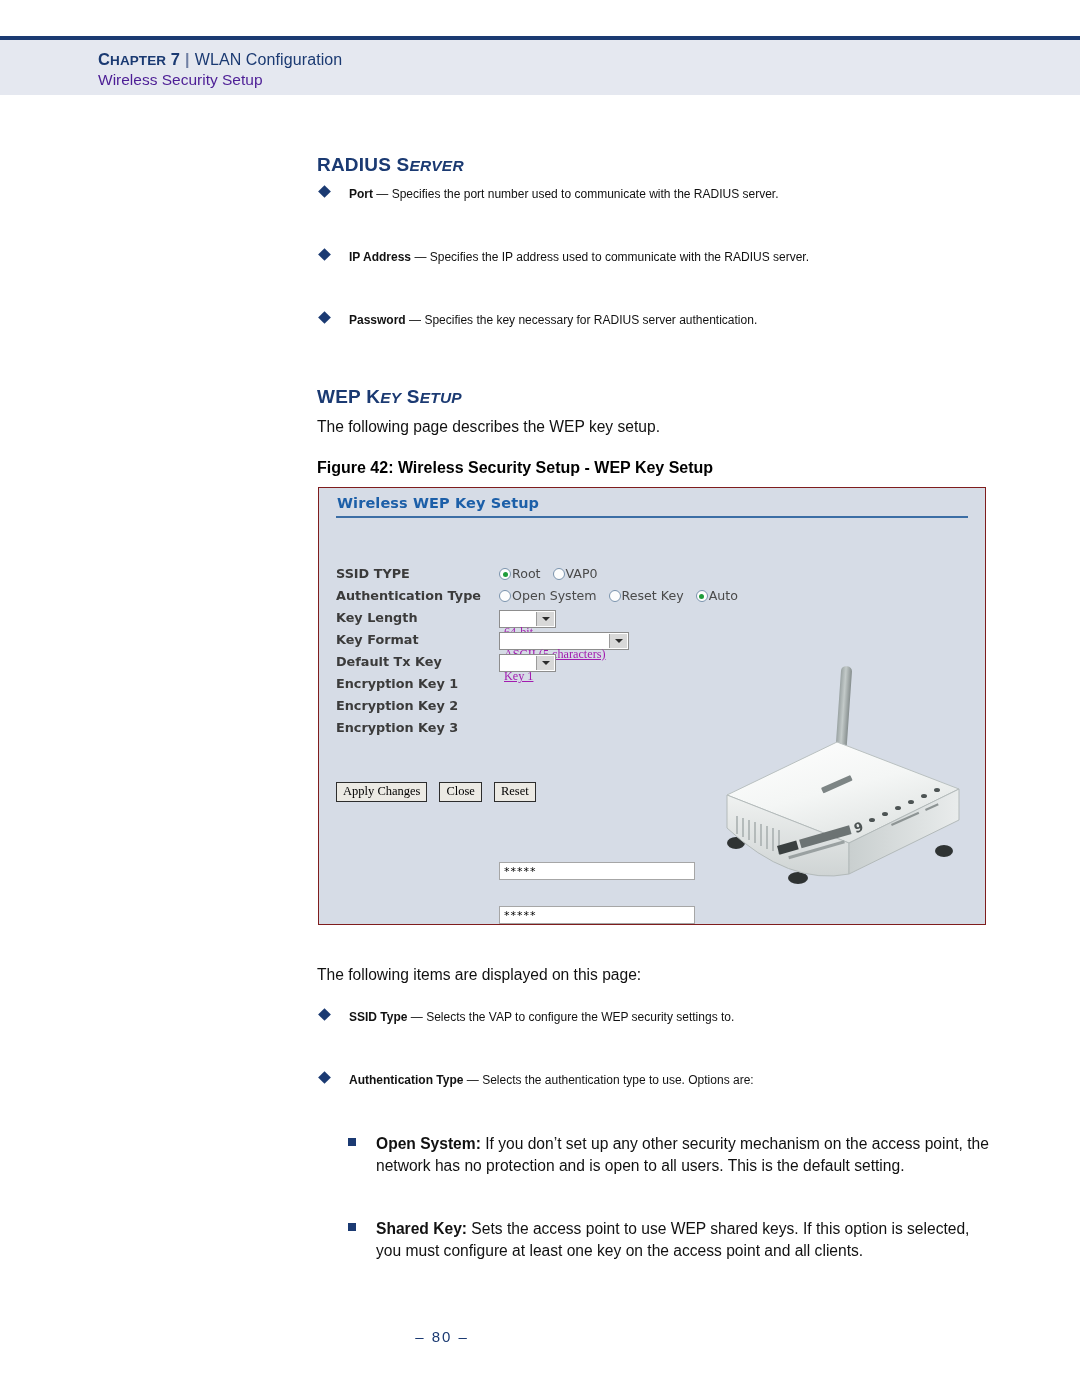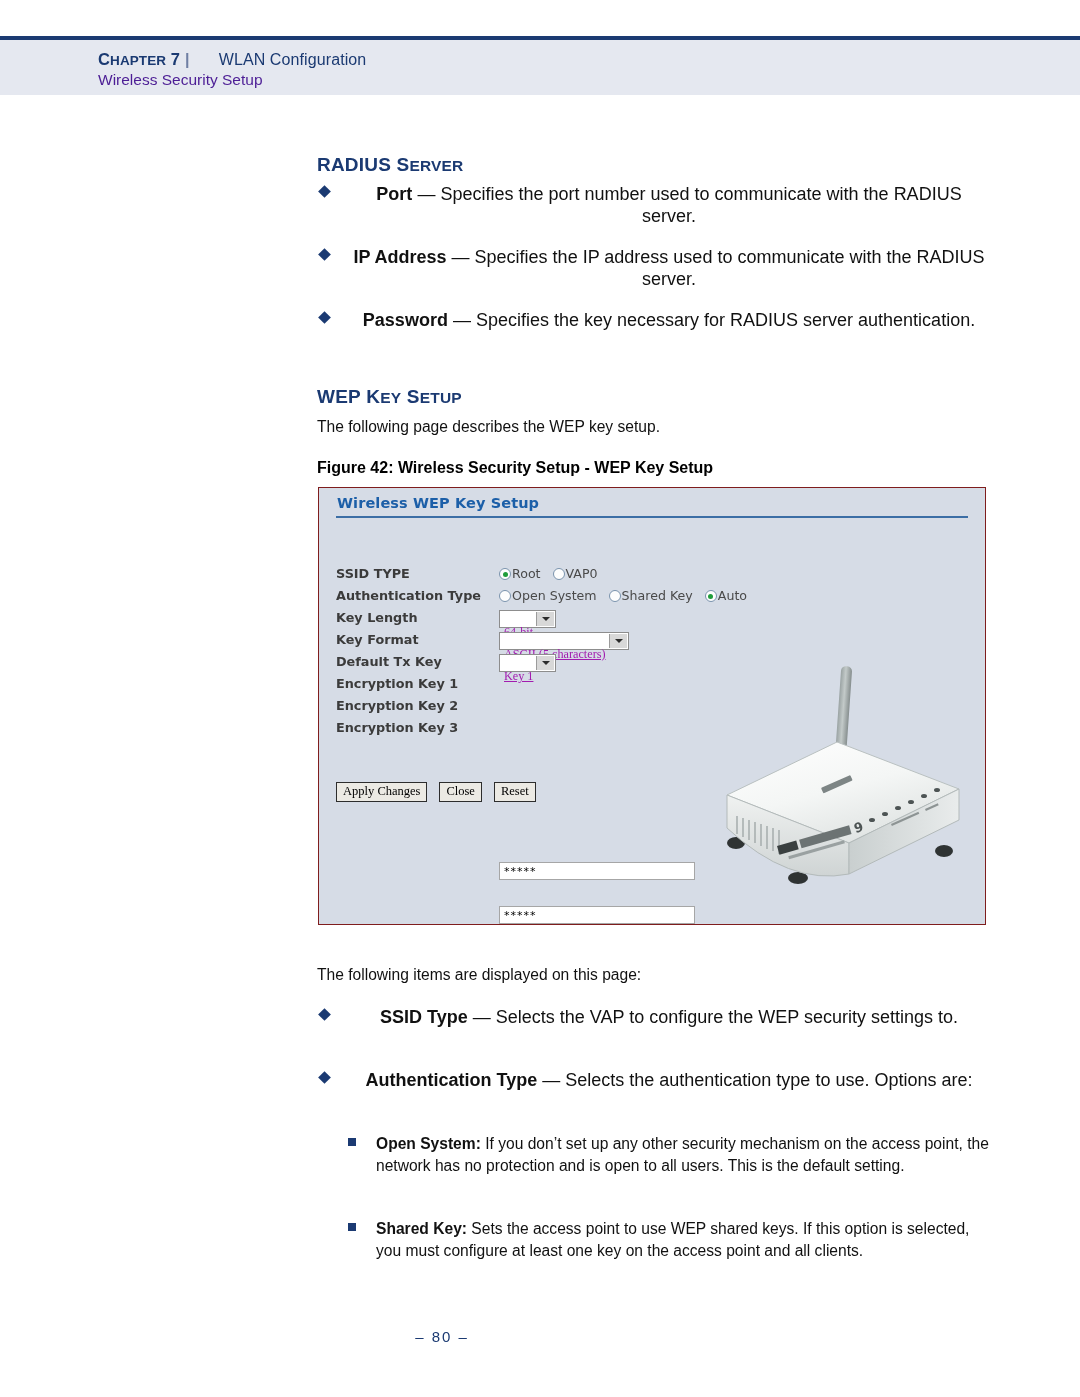--- a/index.html
+++ b/index.html
@@ -41,21 +41,21 @@
     font-size: 16.5px;
   }
   .hdr-chapter .sc {
     font-size: 13.5px;
   }
   .hdr-sep {
     color: #6f7fa3;
     font-weight: bold;
     padding: 0 5px;
   }
-  .hdr-sect { font-weight: normal; margin-left: 24px; }
+  .hdr-sect { font-weight: normal; }
   .header-line2 {
     position: absolute;
     left: 98px; top: 71px;
     font-size: 15.5px;
     color: #4c1d95;
     white-space: nowrap;
   }
 
   
   .content {
@@ -67,38 +67,37 @@
   h2.section-head {
     position: absolute;
     margin: 0;
     left: 317px;
     font-weight: bold;
     color: #1b3a72;
     font-size: 19px;
     letter-spacing: .2px;
     white-space: nowrap;
   }
-  h2.section-head .sc { font-size: 15.5px; }
+  h2.section-head .sc { font-size: 15.5px; font-style: italic; }
 
   .para {
     position: absolute;
     color: #111111;
     font-size: 15.6px;
     line-height: 21.5px;
   }
 
   
   .bullet {
     position: absolute;
     left: 317px;
     width: 672px;
-    font-size: 18px;
+    font-size: 12px;
     line-height: 21.5px;
     color: #111111;
-    text-align: center;
   }
   .bullet .marker {
     position: absolute;
     left: 3px;
     top: 3px;
     width: 9px; height: 9px;
     background: #1b3a72;
     transform: rotate(45deg);
   }
   .bullet .btext {
@@ -353,21 +352,21 @@
     <div class="form-row" style="top:78px">
       <span class="form-label">SSID TYPE</span>
       <span class="form-field">
         <span class="radio on"></span><span class="radio-label">Root</span><span class="radio"></span><span class="radio-label">VAP0</span>
       </span>
     </div>
 
     <div class="form-row" style="top:100px">
       <span class="form-label">Authentication Type</span>
       <span class="form-field">
-        <span class="radio"></span><span class="radio-label">Open System</span><span class="radio"></span><span class="radio-label">Shared Key</span><span class="radio on"></span><span class="radio-label">Auto</span>
+        <span class="radio"></span><span class="radio-label">Open System</span><span class="radio"></span><span class="radio-label">Reset Key</span><span class="radio on"></span><span class="radio-label">Auto</span>
       </span>
     </div>
 
     <div class="form-row" style="top:122px">
       <span class="form-label">Key Length</span>
       <span class="form-field">
         <span class="sel"><span class="sel-txt">64-bit</span><span class="sel-btn"></span></span>
       </span>
     </div>
 

